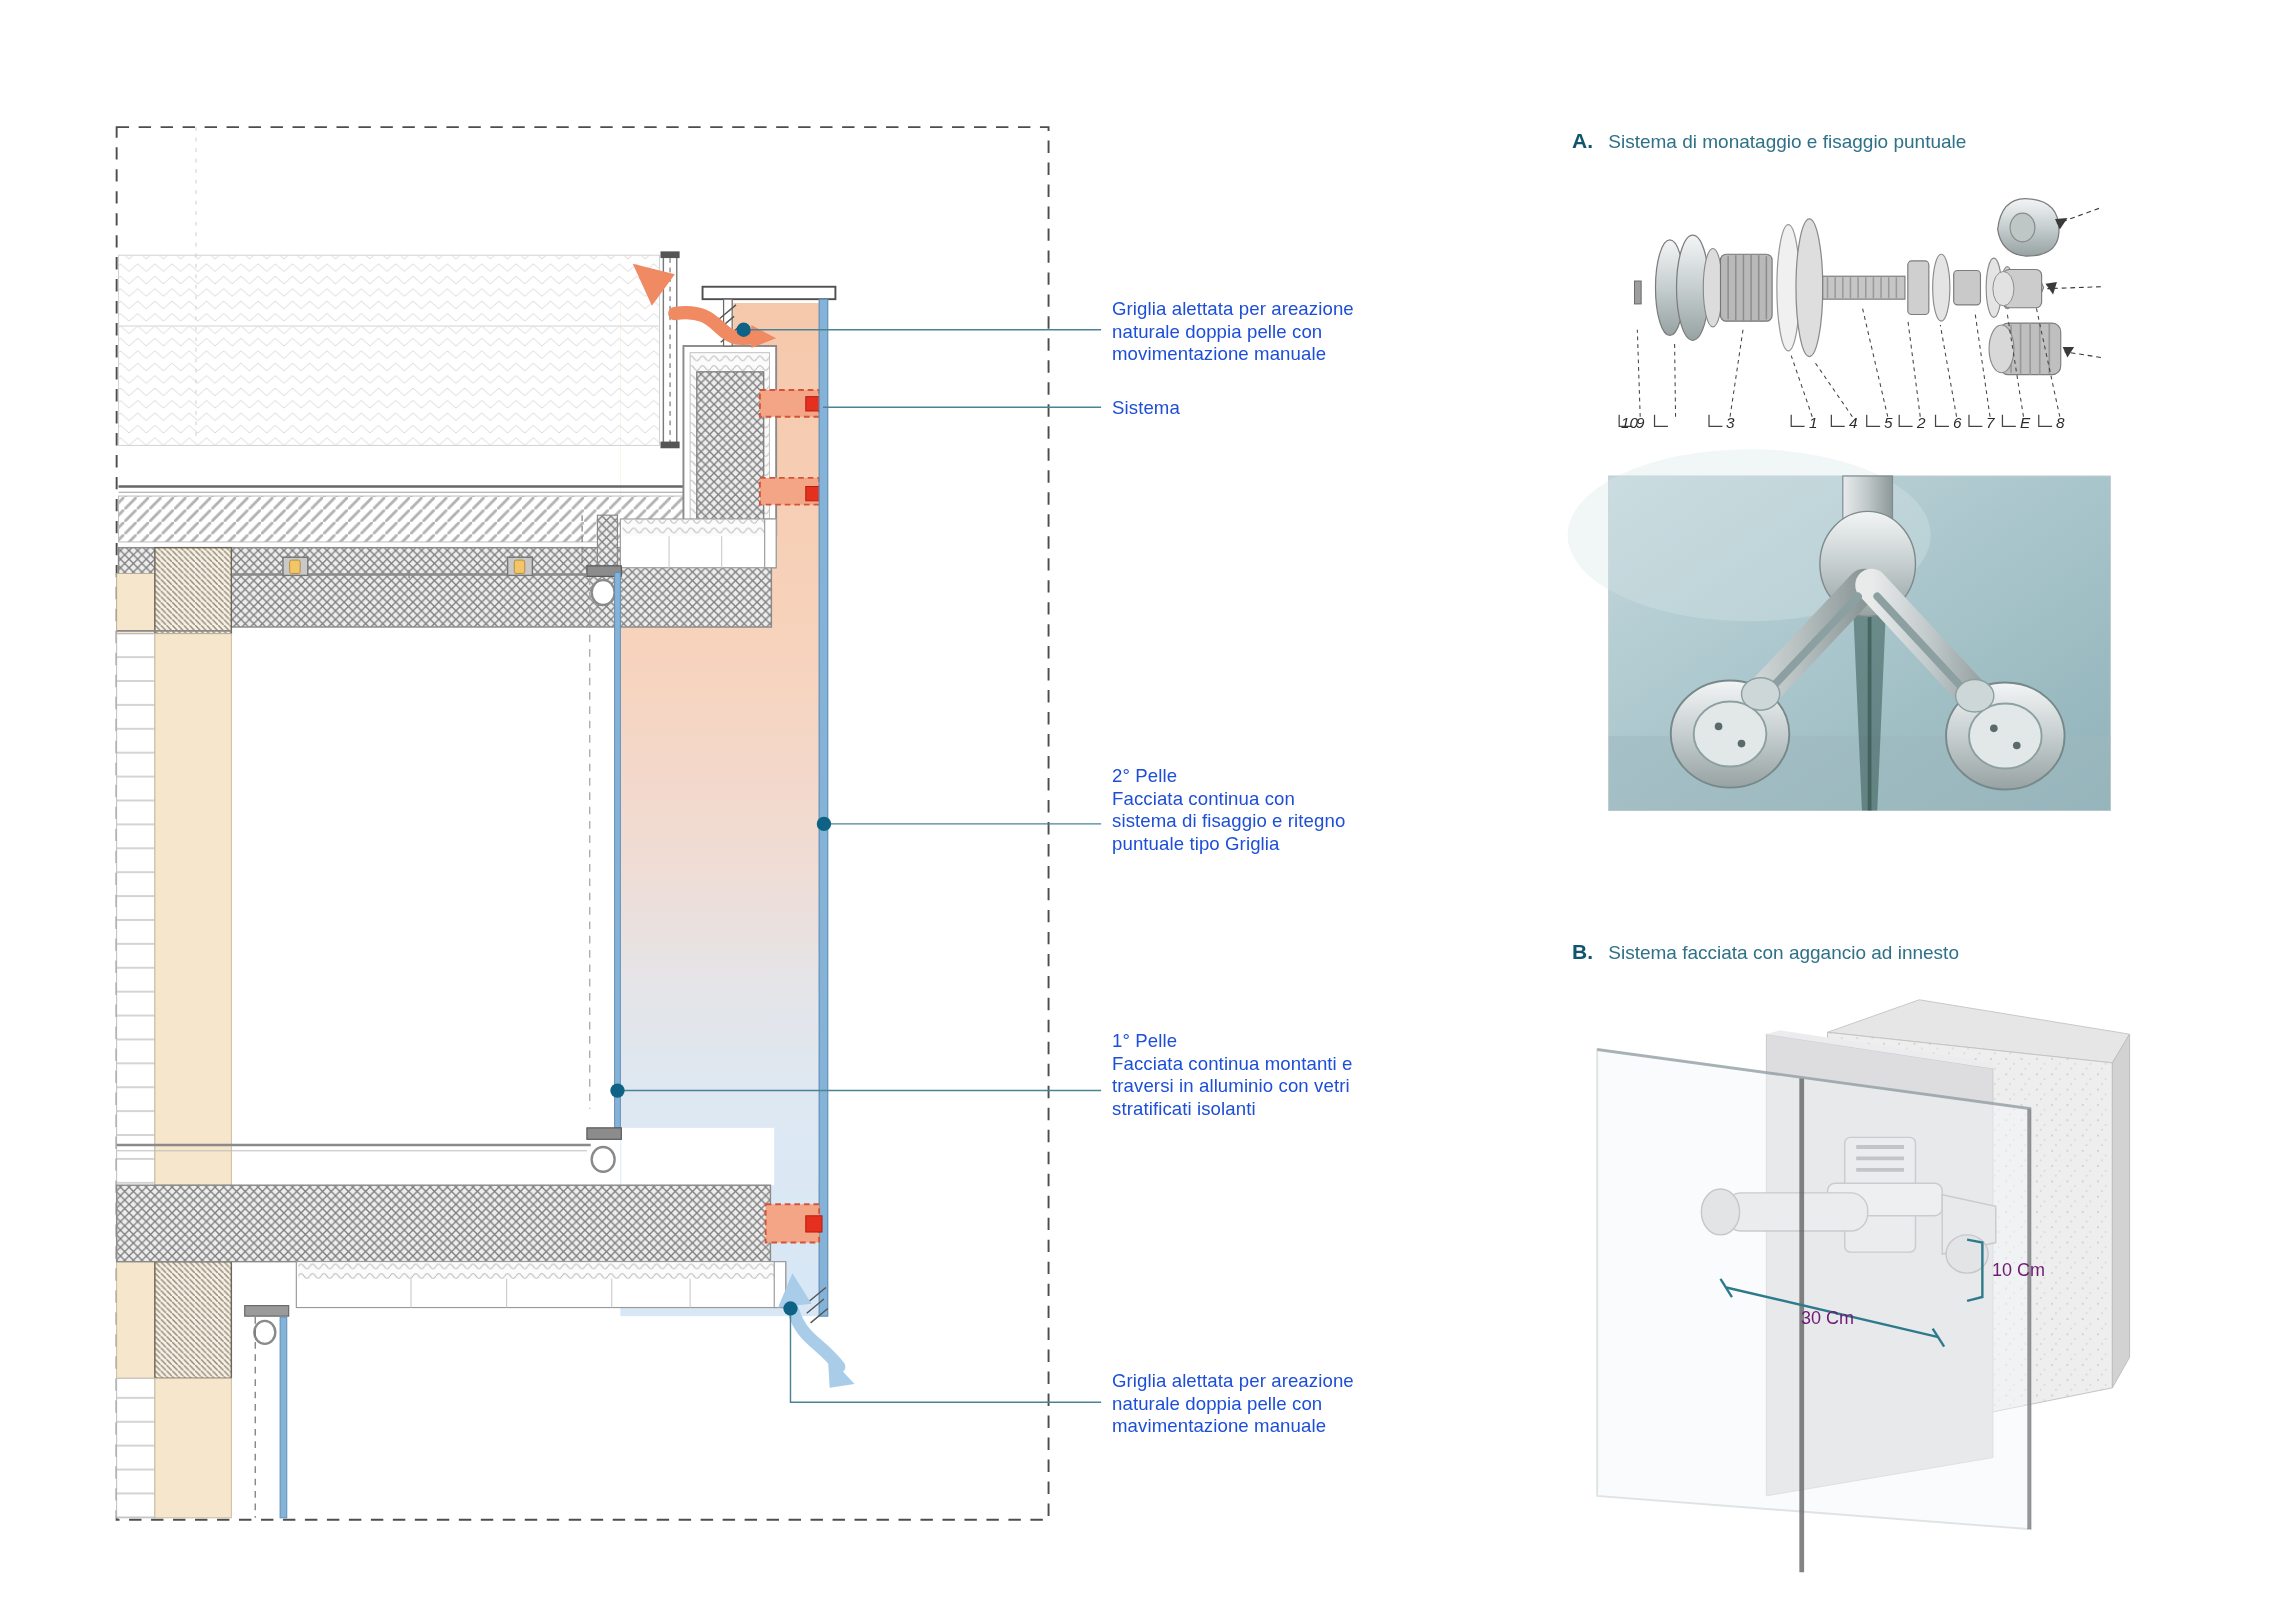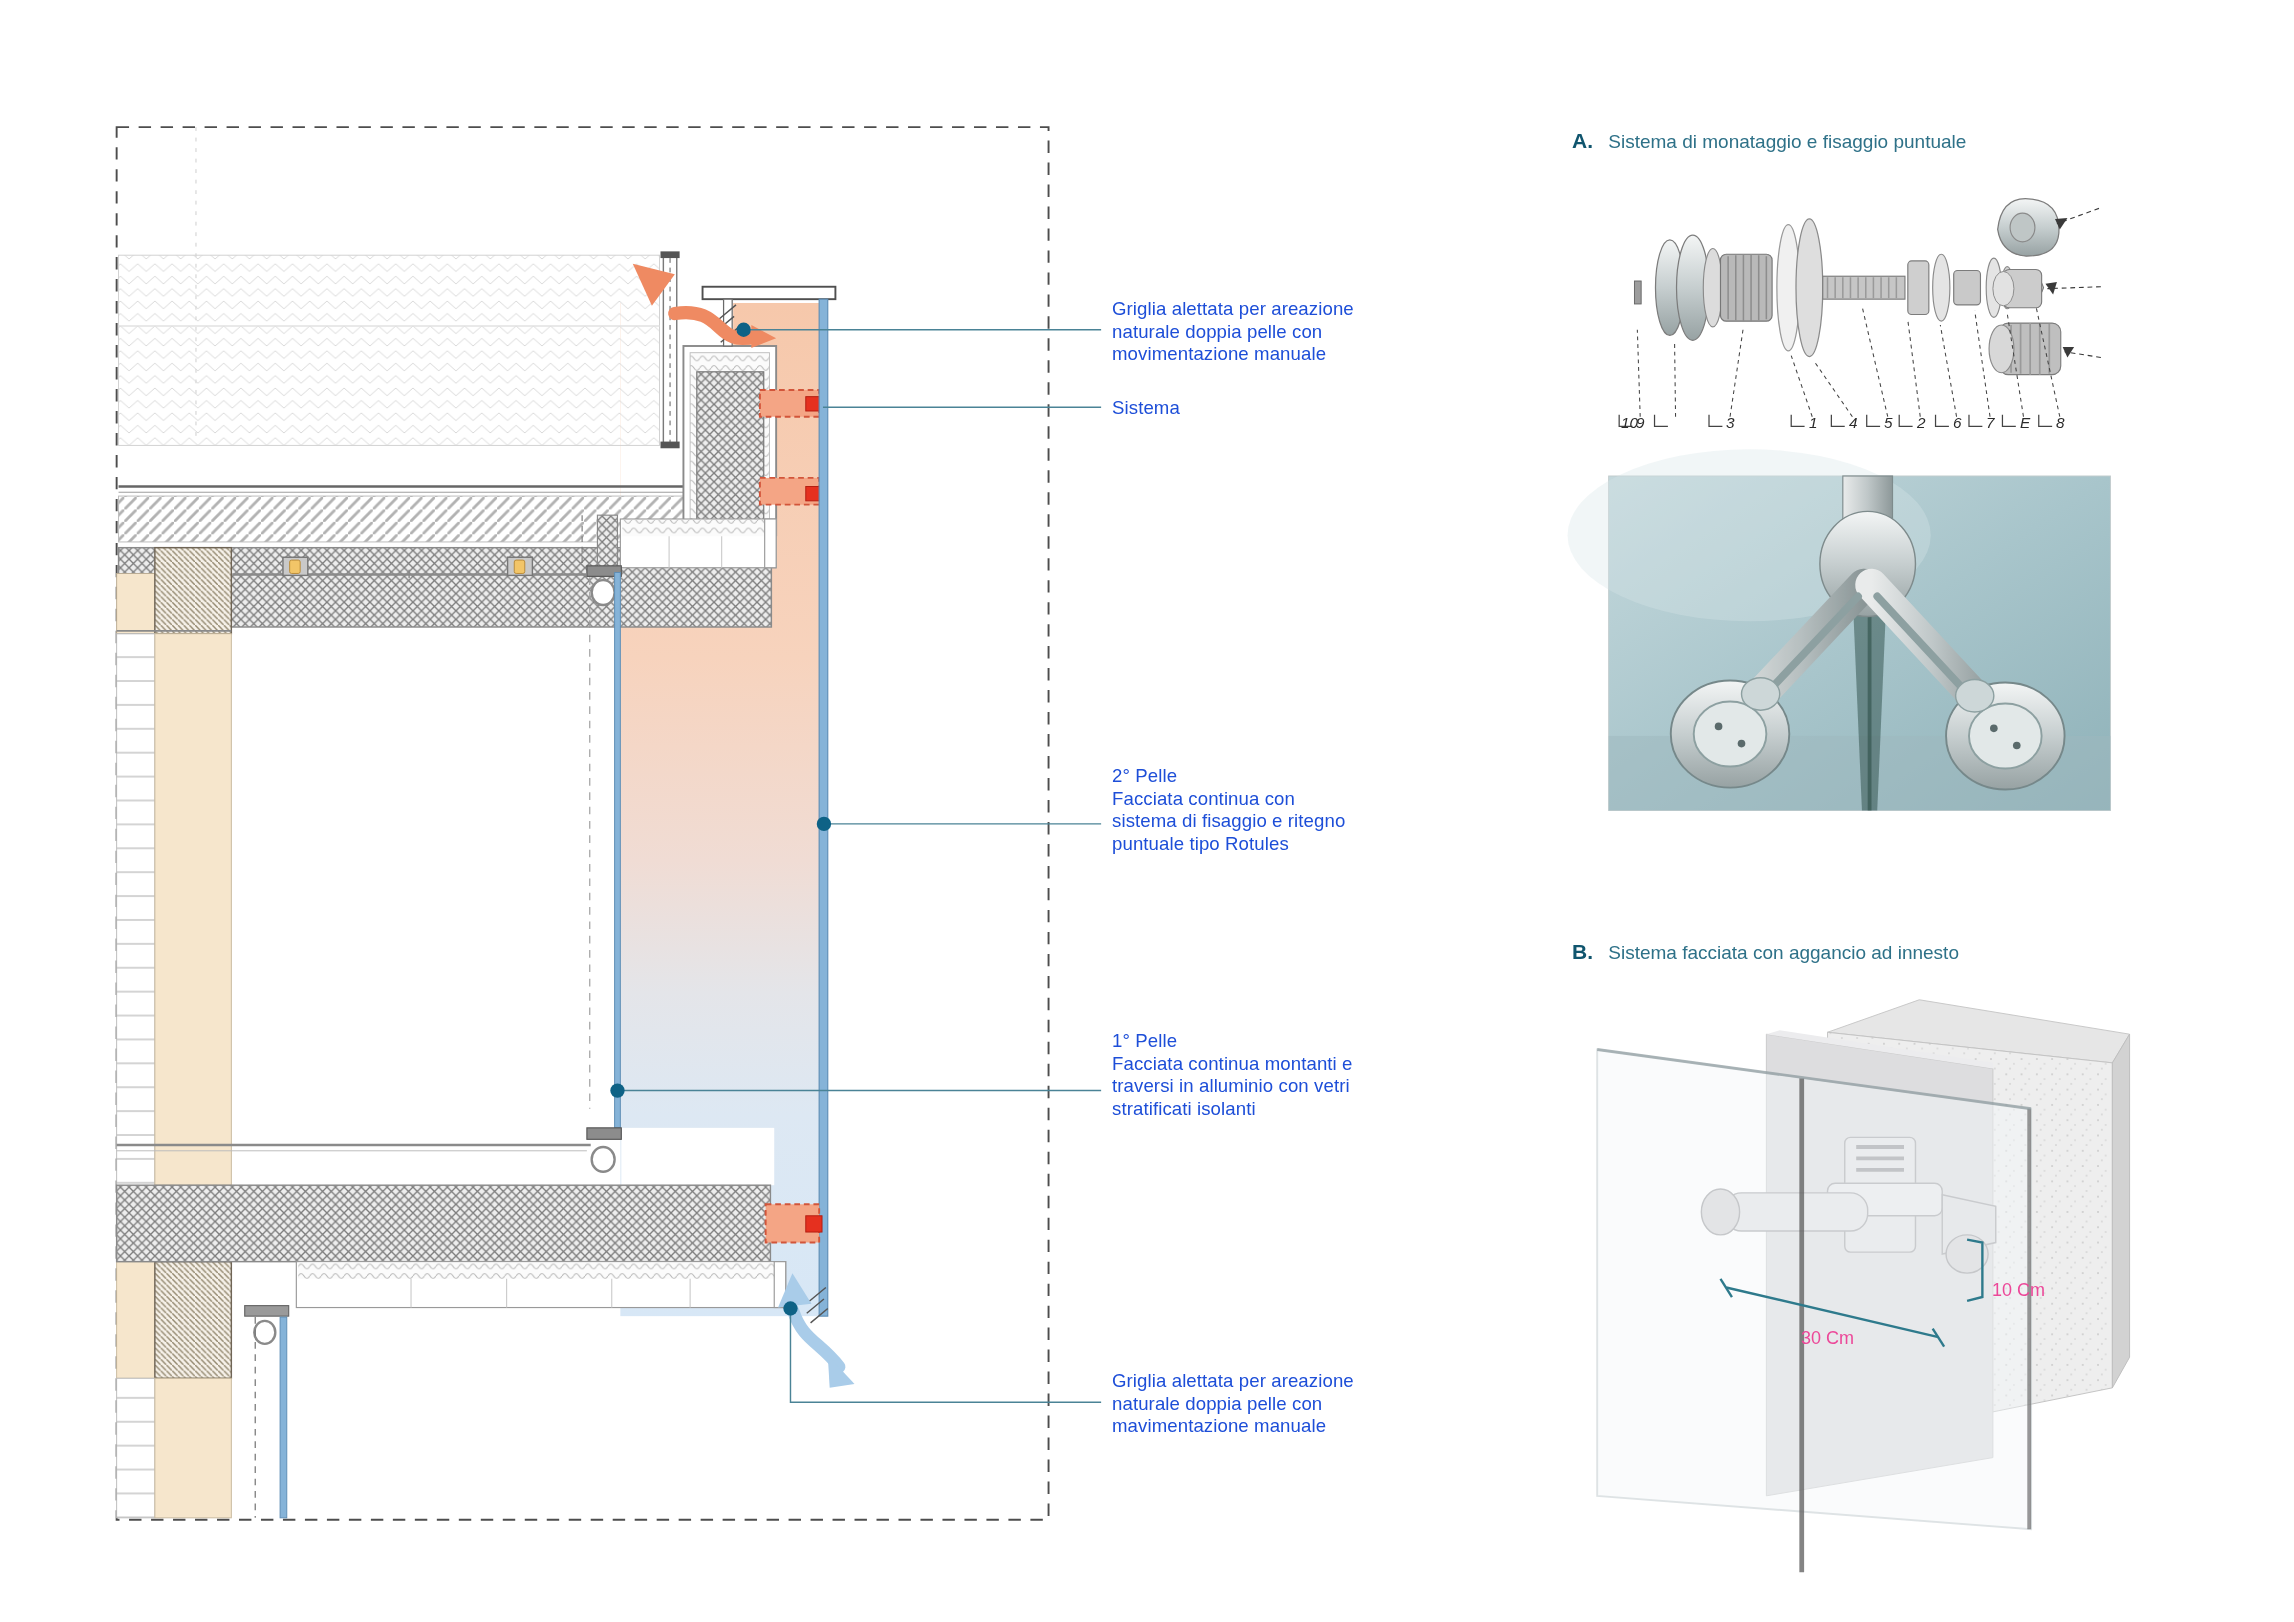--- a/index.html
+++ b/index.html
@@ -4,21 +4,21 @@
 <style>
   html,body{margin:0;padding:0;background:#ffffff;}
   .stage{position:relative;width:2294px;height:1622px;background:#fff;
          font-family:"Liberation Sans",sans-serif;overflow:hidden;}
   svg.layer{position:absolute;left:0;top:0;}
   .annotation{position:absolute;left:1112px;color:#1d4ed8;font-size:18.6px;
               line-height:22.5px;letter-spacing:0.1px;}
   .annotation div{white-space:nowrap;}
   .hdr{position:absolute;color:#2e7188;font-size:19px;white-space:nowrap;text-align:right;}
   .hdr .letter{color:#10556e;font-weight:bold;font-size:21px;margin-right:15.3px;}
-  .dim{position:absolute;color:#ec4899;font-size:18px;white-space:nowrap;margin-top:20px;}
+  .dim{position:absolute;color:#701a75;font-size:18px;white-space:nowrap;}
   .pnum{position:absolute;top:414px;color:#2b2b2b;font-size:15.3px;font-style:italic;}
 </style>
 </head>
 <body>
 
 <div class="stage">
 
   <svg class="layer" width="2294" height="1622" viewBox="0 0 2400 1697">
     <defs>
       <pattern id="chevron" width="18" height="13" patternUnits="userSpaceOnUse">
@@ -364,21 +364,21 @@
   </div>
 
   <div class="annotation" style="top:397px">
     <div>Sistema</div>
   </div>
 
   <div class="annotation" style="top:765px">
     <div>2° Pelle</div>
     <div>Facciata continua con</div>
     <div>sistema di fisaggio e ritegno</div>
-    <div>puntuale tipo Rotules</div>
+    <div>puntuale tipo Griglia</div>
   </div>
 
   <div class="annotation" style="top:1030px">
     <div>1° Pelle</div>
     <div>Facciata continua montanti e</div>
     <div>traversi in alluminio con vetri</div>
     <div>stratificati isolanti</div>
   </div>
 
   <div class="annotation" style="top:1370px">

